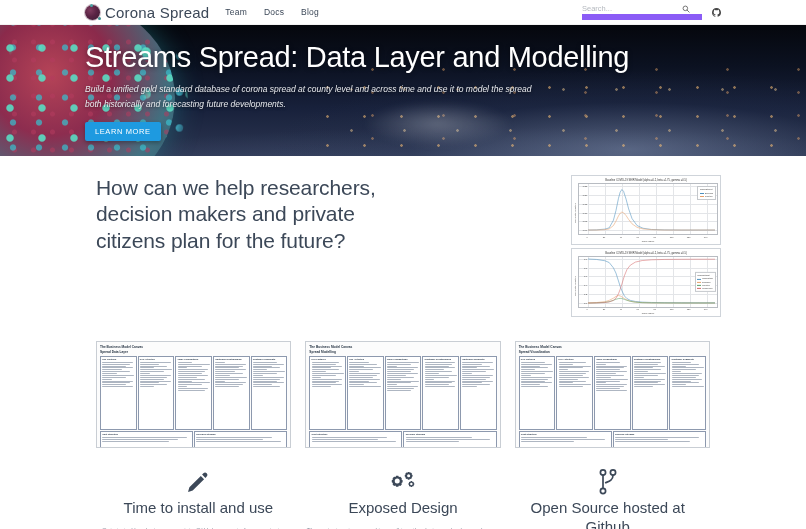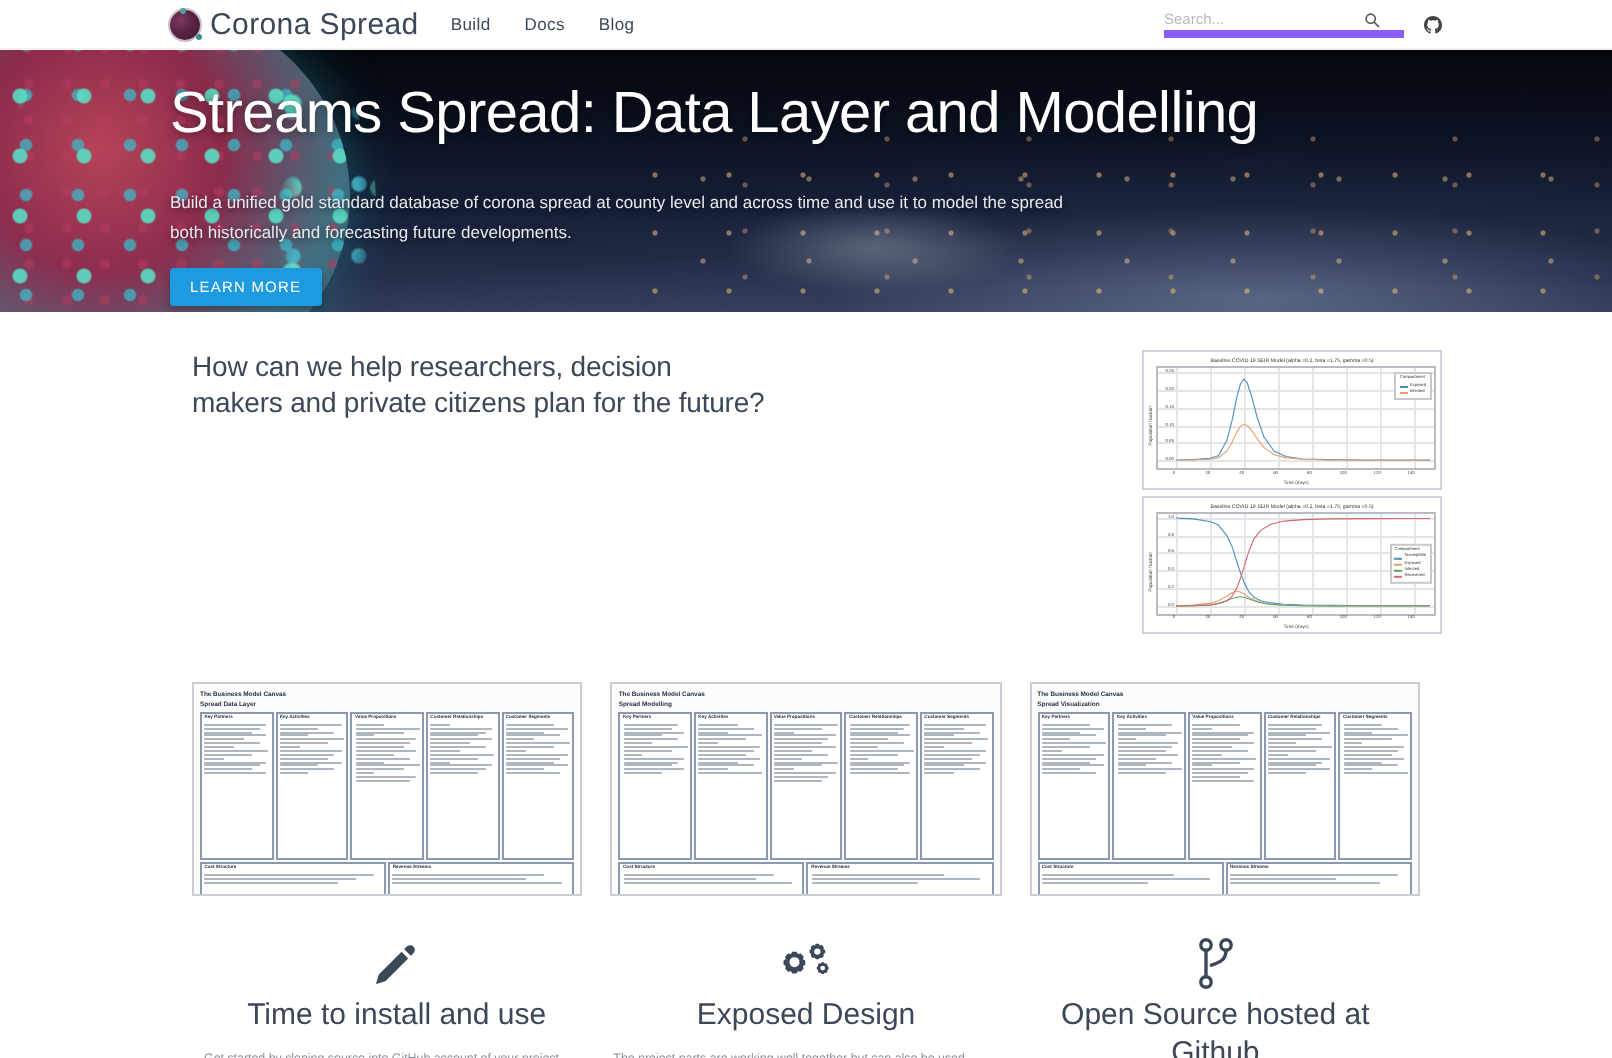--- a/index.html
+++ b/index.html
@@ -74,21 +74,21 @@
   }
   .nav-right {
     margin-left: auto;
     display: flex;
     align-items: center;
     gap: 10px;
   }
   .search-wrap {
     display: flex;
     align-items: center;
-    border-bottom: 4px solid #8b5cf6;
+    border-bottom: 6px solid #8b5cf6;
     width: 120px;
     padding-bottom: 1px;
   }
   .search-input {
     border: none; outline: none;
     font-size: 7.5px;
     font-family: "Liberation Sans", sans-serif;
     color: #6b7584;
     width: 100px;
     background: transparent;
@@ -172,26 +172,27 @@
   }
   .hero-title {
     font-size: 29px;
     font-weight: 400;
     color: #ffffff;
     letter-spacing: -.3px;
     line-height: 1.1;
     text-shadow: 0 1px 5px rgba(0,0,0,.45);
   }
   .hero-sub {
-    margin-top: 20px;
+    margin-top: 8px;
     font-size: 8.5px;
     line-height: 1.75;
     color: #e8eaee;
     max-width: 455px;
     text-shadow: 0 1px 3px rgba(0,0,0,.5);
+    font-style: italic;
   }
   .btn-learn {
     margin-top: 10px;
     display: inline-block;
     background: #1e9ae0;
     color: #fff;
     border: none;
     font-size: 7.5px;
     letter-spacing: .6px;
     padding: 5px 10px;
@@ -207,21 +208,21 @@
     margin: 0 auto;
     padding-top: 19px;
   }
   .intro-row {
     display: flex;
     gap: 14px;
     align-items: flex-start;
   }
   .intro-text { width: 299px; padding-left: 11px; }
   .intro-head {
-    font-size: 14px;
+    font-size: 21px;
     font-weight: 400;
     line-height: 1.25;
     color: #3c4858;
     letter-spacing: -.1px;
   }
   .intro-body {
     margin-top: 7px;
     font-size: 8px;
     line-height: 1.62;
     color: #8a93a0;
@@ -353,21 +354,21 @@
 </head>
 <body>
 
 <div class="navbar">
   <div class="nav-inner">
     <a class="brand" href="#">
       <span class="brand-logo"></span>
       <span class="brand-name">Corona Spread</span>
     </a>
     <nav class="nav-links">
-      <a class="nav-link" href="#">Build</a>
+      <a class="nav-link" href="#">Team</a>
       <a class="nav-link" href="#">Docs</a>
       <a class="nav-link" href="#">Blog</a>
     </nav>
     <div class="nav-right">
       <div class="search-wrap">
         <input class="search-input" type="text" placeholder="Search..." style="">
         <button class="icon-btn" aria-label="search">
           <svg width="8" height="8" viewBox="0 0 16 16" fill="none" stroke="#555" stroke-width="1.6">
             <circle cx="6.7" cy="6.7" r="4.6"></circle>
               <line x1="10.2" y1="10.2" x2="14.4" y2="14.4" stroke-linecap="round"></line>

